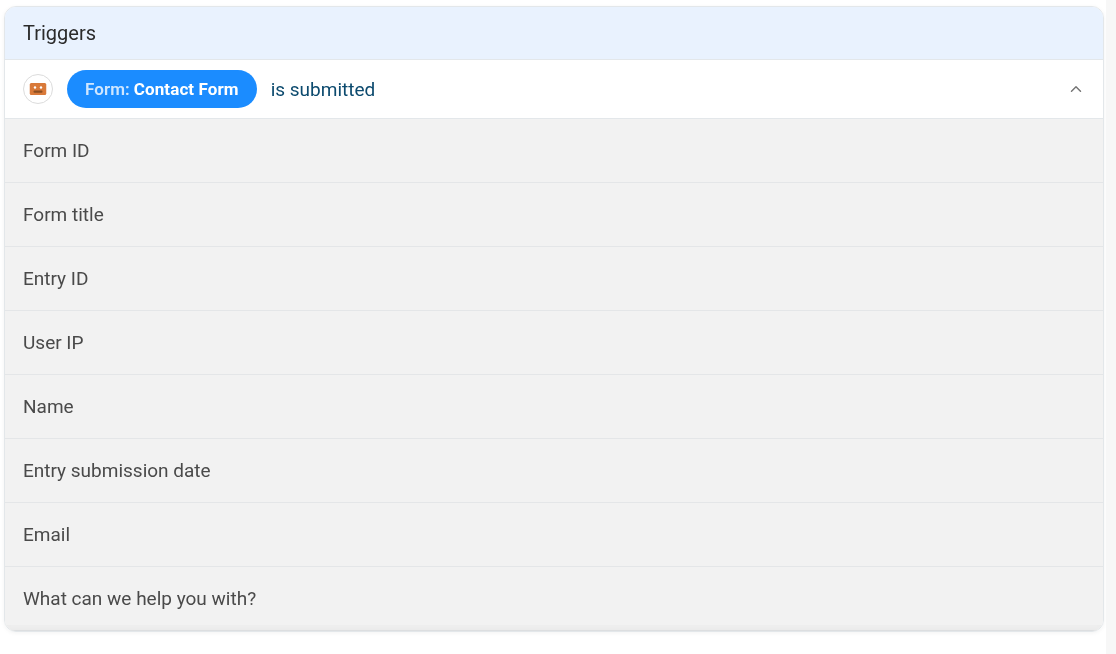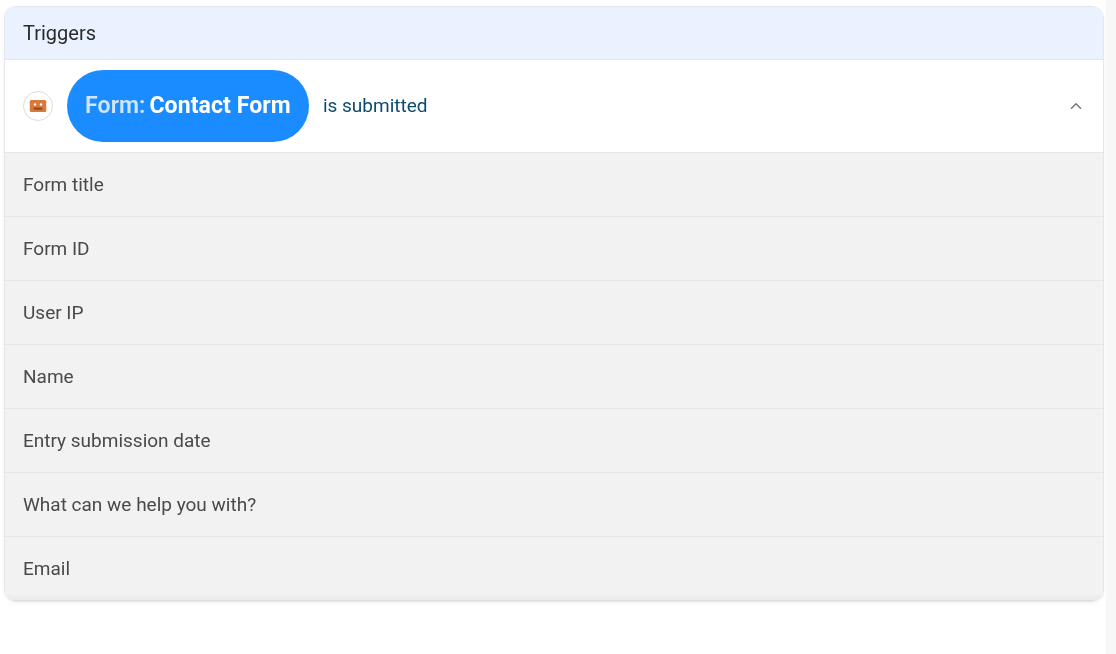--- a/index.html
+++ b/index.html
@@ -45,22 +45,22 @@
     justify-content: center;
     flex: 0 0 auto;
   }
   .app-icon svg { width: 18px; height: 14px; }
   .pill {
     display: inline-flex;
     align-items: baseline;
     background: #1b8cff;
     color: #ffffff;
     border-radius: 999px;
-    padding: 22px 18px;
-    font-size: 23px;
+    padding: 9px 18px;
+    font-size: 17px;
     font-weight: 600;
     letter-spacing: 0.1px;
     line-height: 1.2;
     white-space: nowrap;
   }
   .pill .prefix {
     color: #cfe6ff;
     font-weight: 600;
     margin-right: 4px;
   }
@@ -133,24 +133,25 @@
     <span class="suffix-text">is submitted</span>
 
     <span class="chevron">
       <svg viewBox="0 0 24 24" fill="none" stroke-width="2" stroke-linecap="round" stroke-linejoin="round">
         <polyline points="6 15 12 9 18 15"></polyline>
       </svg>
     </span>
   </div>
 
   <div class="list">
+    <div class="list-item"><span>Form ID</span></div>
     <div class="list-item"><span>Form title</span></div>
-    <div class="list-item"><span>Form ID</span></div>
+    <div class="list-item"><span>Entry ID</span></div>
     <div class="list-item"><span>User IP</span></div>
     <div class="list-item"><span>Name</span></div>
     <div class="list-item"><span>Entry submission date</span></div>
+    <div class="list-item"><span>Email</span></div>
     <div class="list-item"><span>What can we help you with?</span></div>
-    <div class="list-item"><span>Email</span></div>
   </div>
 
 </div>
 
 <div class="edge"></div>
 
 </body></html>

